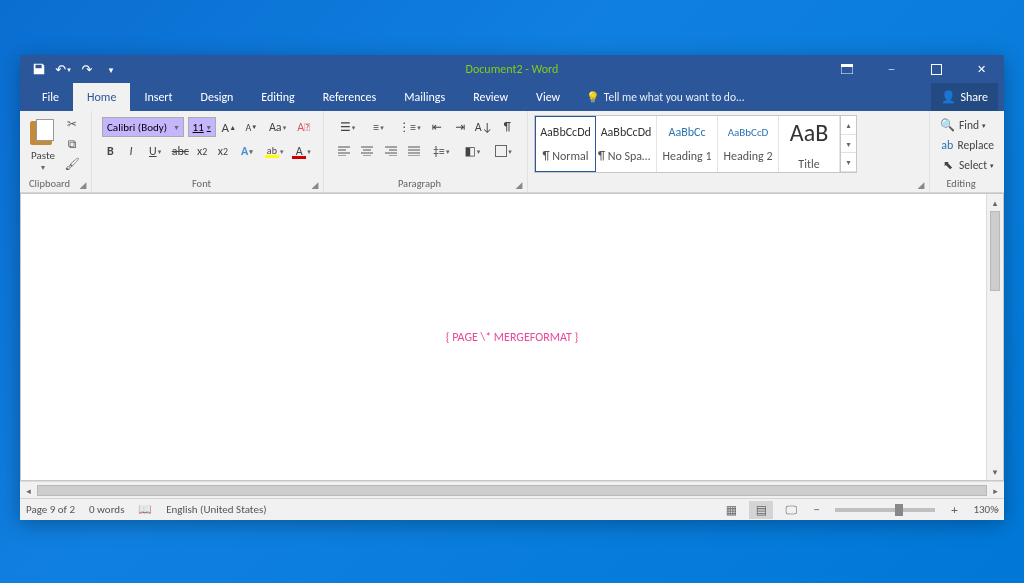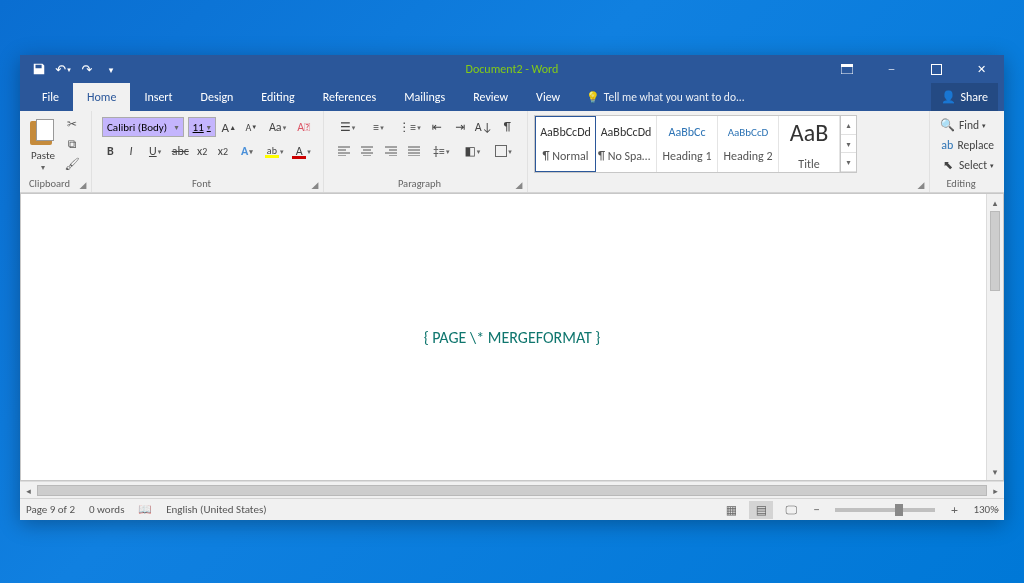--- a/index.html
+++ b/index.html
@@ -61,21 +61,21 @@
 .edit-item { display:flex; align-items:center; font-size:11.5px; color:#444; height:20px; cursor:pointer; white-space:nowrap; }
 .edit-ico { width:16px; font-size:12px; margin-right:3px; display:inline-flex; justify-content:center; }
 .collapse-ribbon { position:absolute; right:4px; bottom:2px; font-size:10px; color:#777; cursor:pointer; }
 
 .doc-area { flex:1; background:#fff; border:1px solid #c7c7c7; margin: 0 0 0 0; position:relative; display:flex; flex-direction:column; }
 .doc-scroll-v { position:absolute; right:0; top:0; bottom:0; width:17px; background:#f1f1f1; border-left:1px solid #dcdcdc; display:flex; flex-direction:column; }
 .sv-btn { height:17px; display:flex; align-items:center; justify-content:center; font-size:9px; color:#666; cursor:pointer; }
 .sv-track { flex:1; position:relative; }
 .sv-thumb { position:absolute; left:3px; right:3px; top:0; height:80px; background:#cdcdcd; border:1px solid #b9b9b9; }
 .doc-content { flex:1; display:flex; align-items:center; justify-content:center; }
-.field-code { color:#0f766e; font-size: 16px; font-family: Calibri, serif; }
+.field-code { color:#ec4899; font-size: 12px; font-family: Calibri, serif; }
 .hscroll { height:17px; background:#f1f1f1; border-top:1px solid #dcdcdc; display:flex; align-items:center; }
 .hs-btn { width:17px; height:17px; display:flex; align-items:center; justify-content:center; font-size:9px; color:#666; cursor:pointer; }
 .hs-track { flex:1; height:17px; position:relative; }
 .hs-thumb { position:absolute; top:3px; bottom:3px; left:0; right:0; background:#cdcdcd; border:1px solid #b9b9b9; }
 
 .statusbar { height:22px; background:#f1f1f1; border-top:1px solid #d4d4d4; display:flex; align-items:center; font-size:11px; color:#555; padding:0 6px; }
 .status-item { margin-right: 14px; cursor:pointer; }
 .status-right { margin-left:auto; display:flex; align-items:center; gap:6px; }
 .view-btn { width:24px; height:18px; display:flex; align-items:center; justify-content:center; font-size:12px; color:#666; cursor:pointer; }
 .view-btn.active { background:#d4d4d4; }

